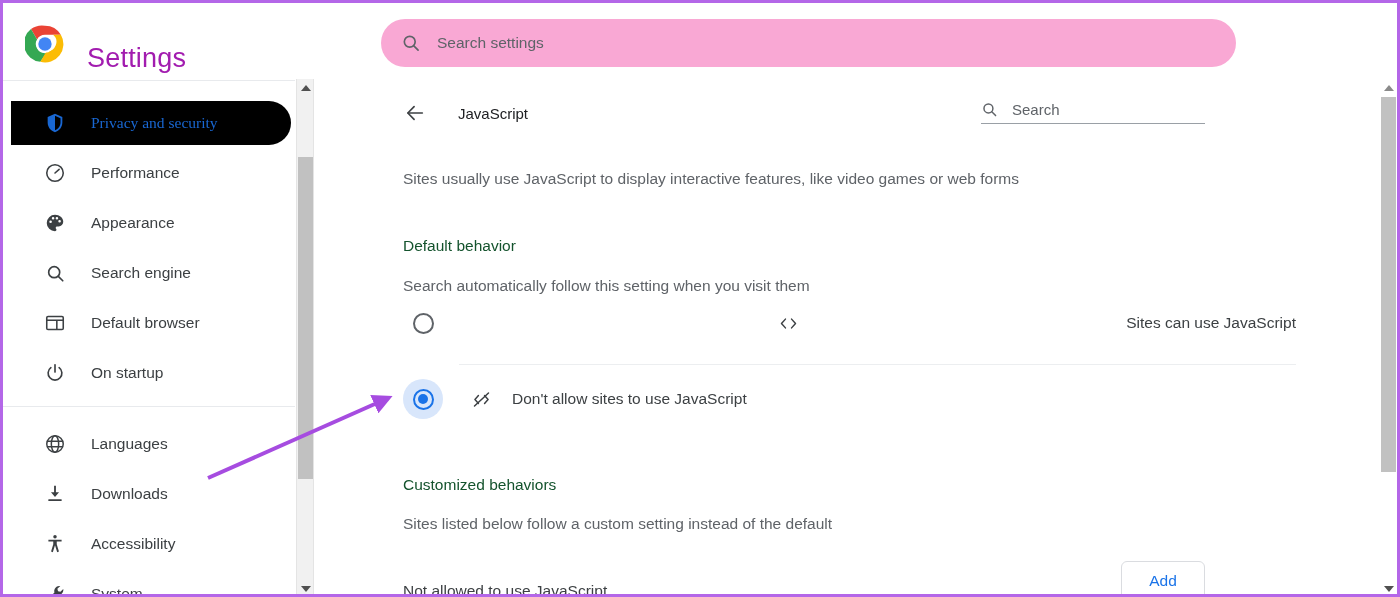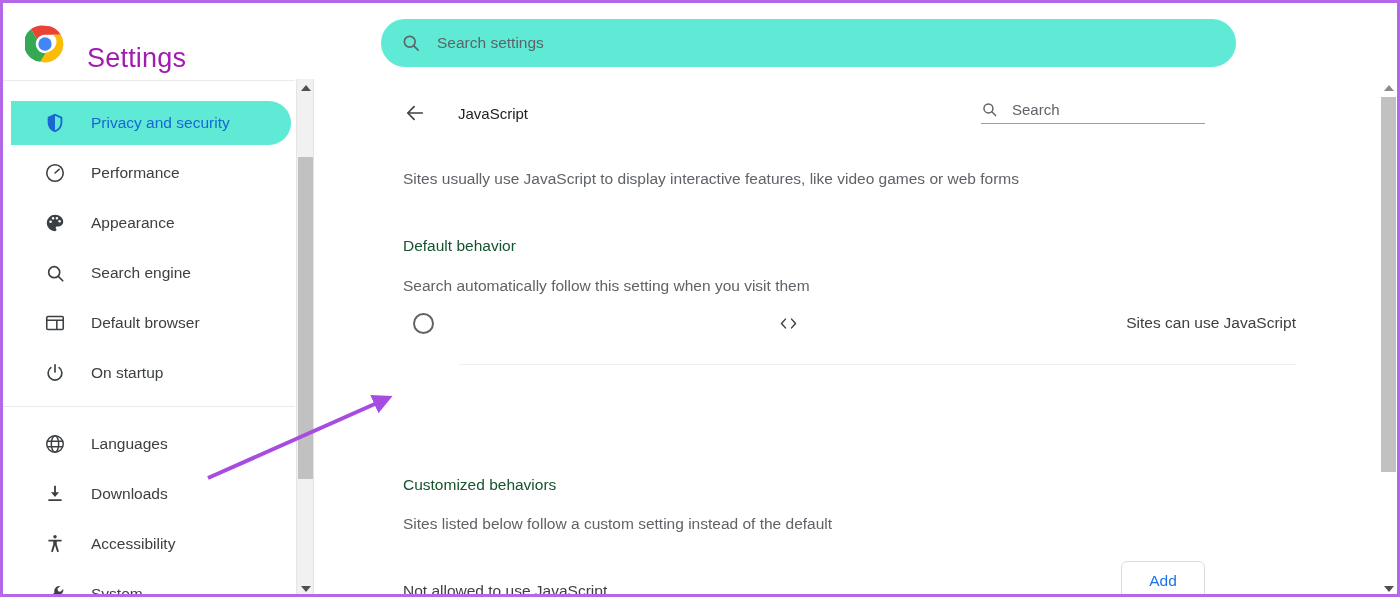--- a/index.html
+++ b/index.html
@@ -29,21 +29,21 @@
     width: 40px; height: 40px;
   }
   .app-title {
     position: absolute; left: 84px; top: 40px;
     font-size: 27px; color: #a21caf; font-weight: 400;
     letter-spacing: .2px;
   }
   .search-wrap {
     position: absolute; left: 378px; top: 16px;
     width: 855px; height: 48px;
-    background: #5eead4;
+    background: #f9a8d4;
     border-radius: 24px;
     display: flex; align-items: center;
   }
   .search-wrap .mag { margin-left: 20px; width: 20px; height: 20px; display:block; }
   .search-input {
     border: none; outline: none; background: transparent;
     font-family: "Liberation Sans", sans-serif;
     font-size: 15.5px; color: #5f6368;
     margin-left: 16px; width: 700px;
   }
@@ -66,21 +66,21 @@
   .clip-line {
     position: absolute; left: 0; top: 1px; width: 292px; height: 1px;
     background: #e8eaed;
   }
   .nav-item {
     position: absolute; left: 8px;
     width: 280px; height: 44px;
     display: flex; align-items: center;
     border-radius: 0 22px 22px 0;
   }
-  .nav-item.selected { background: #5eead4; }
+  .nav-item.selected { background: #000000; font-family: Liberation Serif, serif; }
   .nav-ico {
     width: 24px; height: 24px; margin-left: 32px;
     display: flex; align-items: center; justify-content: center;
     flex: none;
   }
   .nav-label {
     margin-left: 24px;
     font-size: 15.5px; color: #3c4043; white-space: nowrap;
   }
   .nav-item.selected .nav-label { color: #1967d2; }
@@ -430,20 +430,35 @@
             <svg viewBox="0 0 24 24" width="21" height="21" fill="none" stroke="#3c4043" stroke-width="1.7" stroke-linecap="round" stroke-linejoin="round">
               <polyline points="8.5,7 4,12 8.5,17"></polyline>
               <polyline points="15.5,7 20,12 15.5,17"></polyline>
             </svg>
           </span>
           <span class="opt-label">Sites can use JavaScript</span>
         </div>
 
         <div class="row-divider"></div>
 
+        <div class="radio-row" id="row2">
+          <span class="radio-hit active">
+            <span class="radio-outer">
+                <span class="radio-dot"></span>
+              </span>
+          </span>
+          <span class="opt-ico">
+            <svg viewBox="0 0 24 24" width="21" height="21" fill="none" stroke="#3c4043" stroke-width="1.7" stroke-linecap="round" stroke-linejoin="round">
+              <polyline points="8.5,7.5 4.5,12 8.5,16.5"></polyline>
+              <polyline points="15.5,7.5 19.5,12 15.5,16.5"></polyline>
+              <line x1="4" y1="19.5" x2="20" y2="4.5"></line>
+            </svg>
+          </span>
+          <span class="opt-label">Don't allow sites to use JavaScript</span>
+        </div>
 
         <div class="sec-title" id="sec2-title">Customized behaviors</div>
         <div class="sec-sub" id="sec2-sub">Sites listed below follow a custom setting instead of the default</div>
 
         <div class="custom-row">
           <span class="custom-label">Not allowed to use JavaScript</span>
         </div>
         <div class="add-btn">Add</div>
 
       </div>

